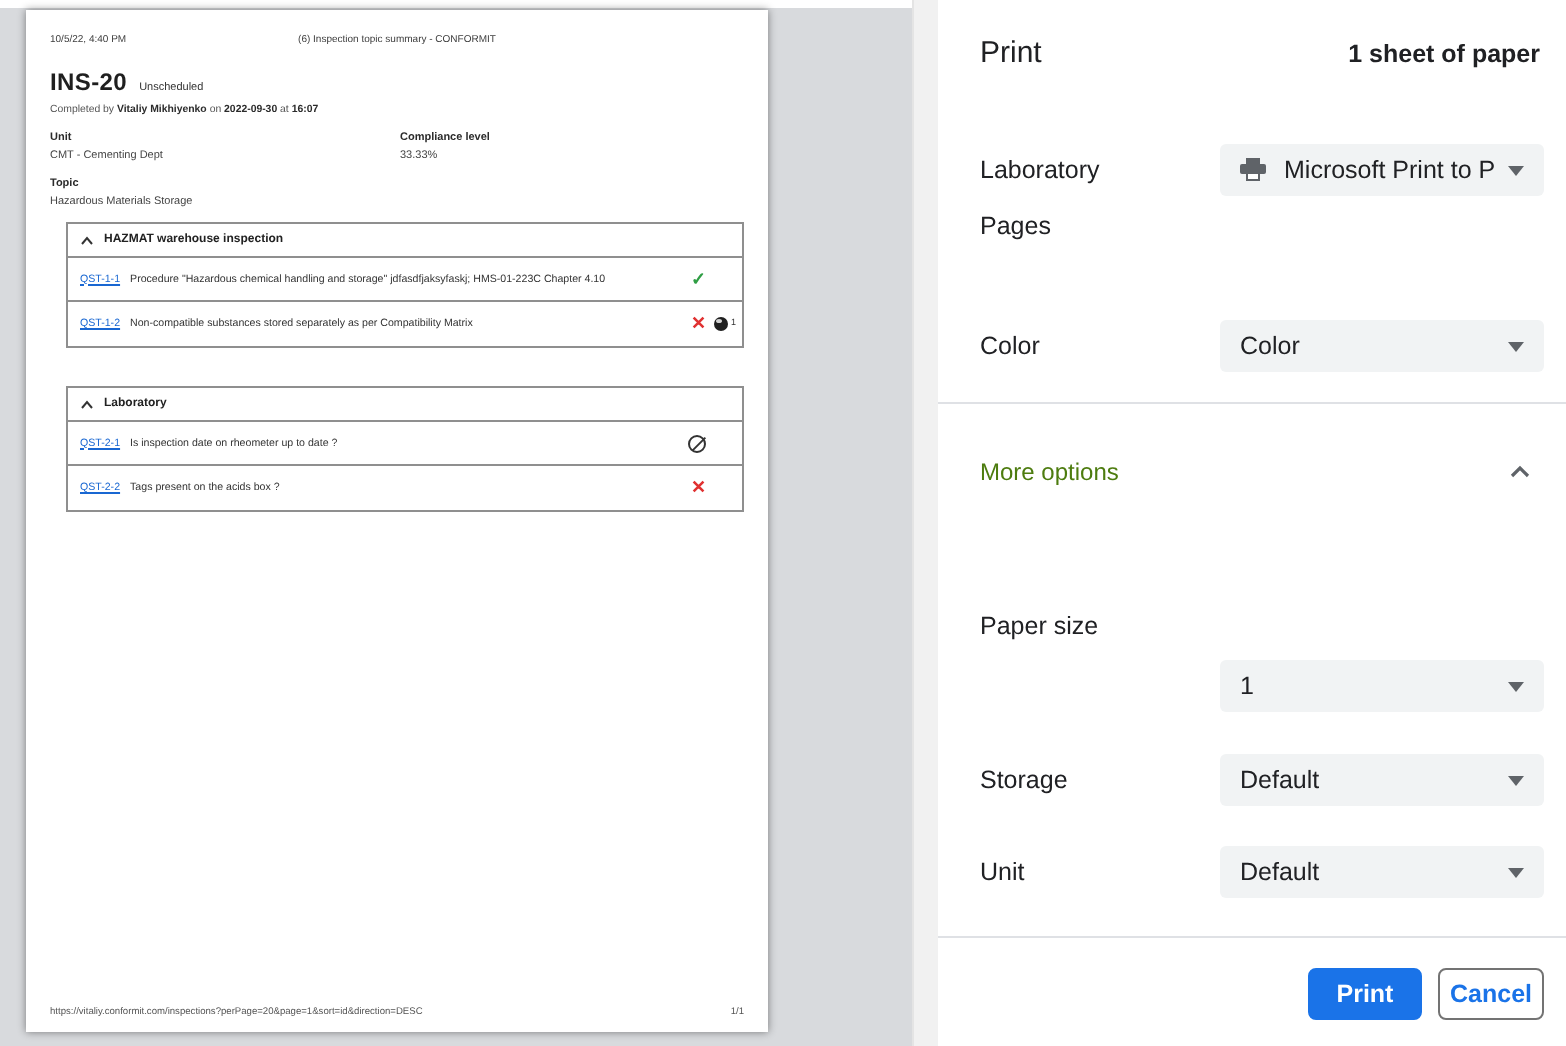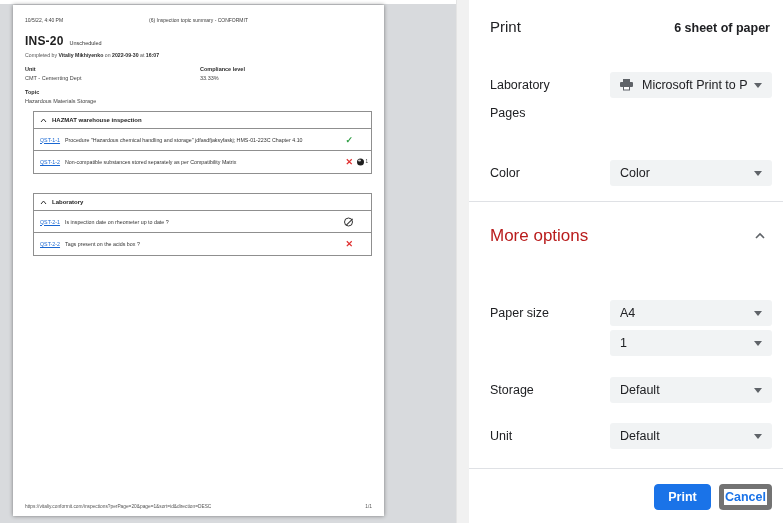--- a/index.html
+++ b/index.html
@@ -75,28 +75,28 @@
   .printer-ic { margin-right:9px; display:inline-flex; }
 
   .r-dest { top:72px; } .r-pages { top:100px; } .r-color { top:160px; }
   .r-paper { top:284px;margin-top:16px; } .r-pps { top:330px; } .r-margins { top:377px; } .r-scale { top:423px; }
 
   .divider { position:absolute; left:0; width:314px; height:1px; background:#dfe1e5; }
   .dv1 { top:201px; } .dv2 { top:468px; }
 
   .more-row { position:absolute; top:227px; left:21px; right:17px; height:18px;
     display:flex; justify-content:space-between; align-items:center; cursor:pointer; }
-  .more-label { font-size:17px; color:#b91c1c; }
+  .more-label { font-size:12px; color:#4d7c0f; }
 
   .footer-btns { position:absolute; top:484px; right:11px; display:flex; gap:8px; }
   .btn { height:26px; border-radius:4px; font-size:12.5px; font-weight:600;
     display:flex; align-items:center; justify-content:center; cursor:pointer;
     font-family:"Liberation Sans", sans-serif; }
   .btn-primary { width:57px; background:#1a73e8; color:#fff; border:1px solid #1a73e8; }
-  .btn-secondary { width:53px; background:#fff; color:#1a73e8; border:5px solid #737373; }
+  .btn-secondary { width:53px; background:#fff; color:#1a73e8; border:1px solid #737373; }
 </style>
 </head>
 <body>
 
 <div class="stage">
 
   <div class="preview-pane">
     <div class="top-strip"></div>
 
     <div class="page">
@@ -170,21 +170,21 @@
       <div class="pg-footer-page">1/1</div>
     </div>
   </div>
 
   <div class="preview-scrollbar"></div>
 
   <div class="panel">
 
     <div class="panel-title-row">
       <span class="panel-title">Print</span>
-      <span class="sheet-count">6 sheet of paper</span>
+      <span class="sheet-count">1 sheet of paper</span>
     </div>
 
     <div class="opt-row r-dest">
       <span class="opt-label">Laboratory</span>
       <div class="dropdown">
         <span class="printer-ic">
           <svg width="13" height="12" viewBox="0 0 13 12">
               <rect x="3" y="0" width="7" height="3" fill="#5f6368"></rect>
               <rect x="0" y="3" width="13" height="5" rx="1" fill="#5f6368"></rect>
               <rect x="3.5" y="7.5" width="6" height="3.5" fill="#fff" stroke="#5f6368"></rect>
@@ -211,24 +211,20 @@
 
     <div class="more-row">
       <span class="more-label">More options</span>
       <svg width="12" height="8" viewBox="0 0 12 8">
           <path d="M2 6 L6 2 L10 6" stroke="#5f6368" stroke-width="1.6" fill="none"></path>
         </svg>
     </div>
 
     <div class="opt-row r-paper">
       <span class="opt-label">Paper size</span>
-      <div class="dropdown">
-        <span class="dd-value">A4</span>
-        <span class="caret"></span>
-      </div>
     </div>
 
     <div class="opt-row r-pps">
       <div class="dropdown">
         <span class="dd-value">1</span>
         <span class="caret"></span>
       </div>
     </div>
 
     <div class="opt-row r-margins">

